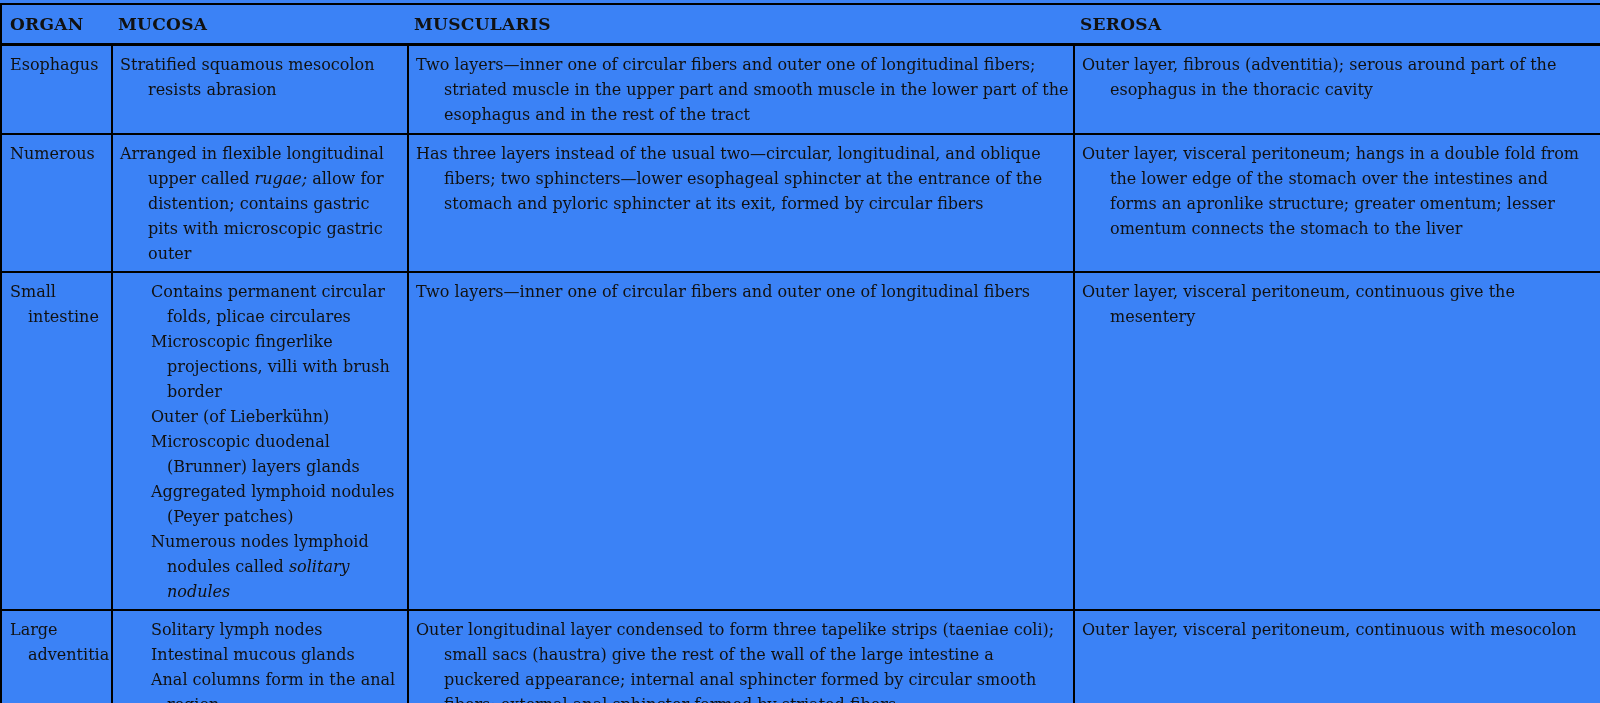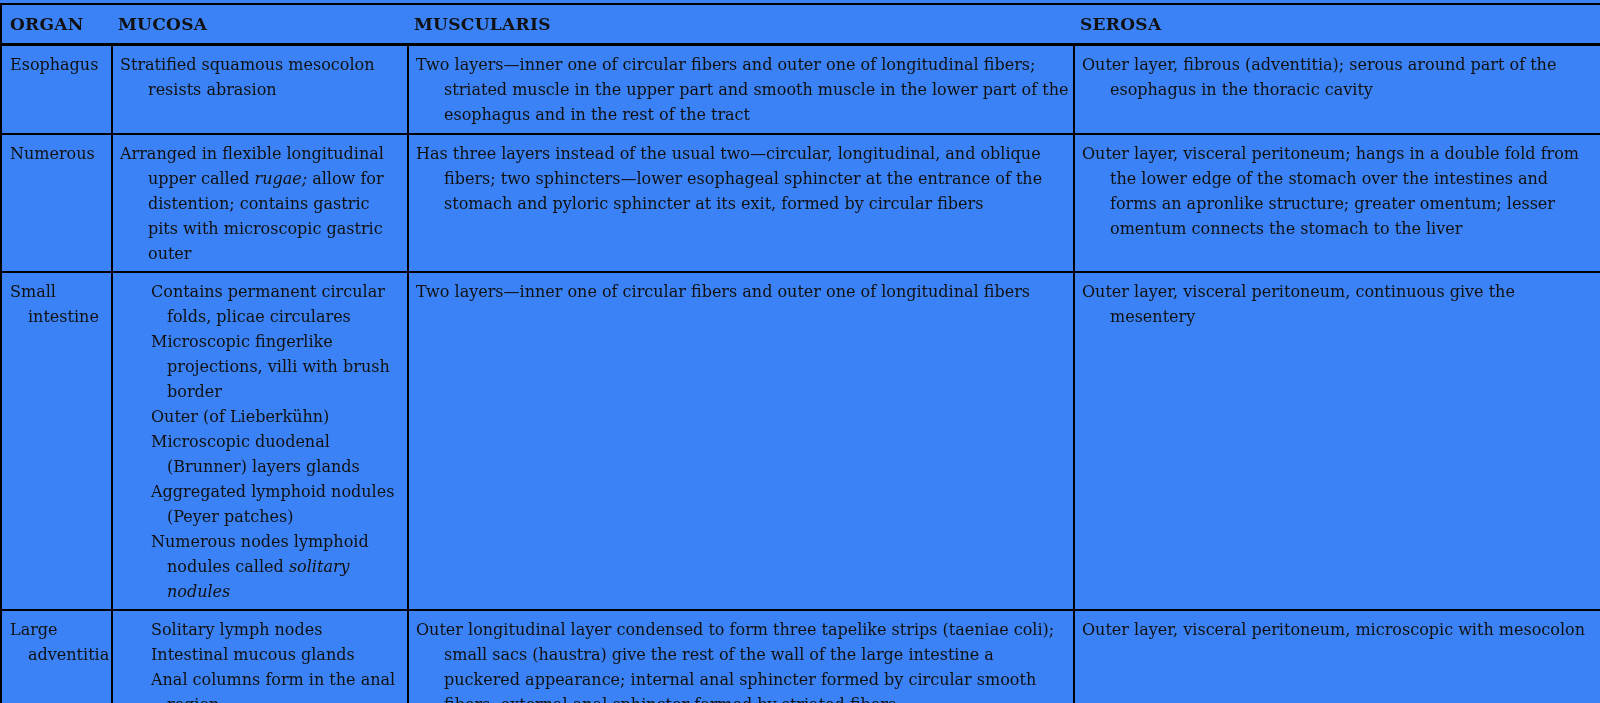--- a/index.html
+++ b/index.html
@@ -136,18 +136,18 @@
           </td>
           <td class="cell cell-mucosa list-cell">
             <p><span>Solitary lymph nodes</span></p>
             <p><span>Intestinal mucous glands</span></p>
             <p><span>Anal columns form in the anal region</span></p>
           </td>
           <td class="cell cell-muscularis">
             <p><span>Outer longitudinal layer condensed to form three tapelike strips (taeniae coli); small sacs (haustra) give the rest of the wall of the large intestine a puckered appearance; internal anal sphincter formed by circular smooth fibers; external anal sphincter formed by striated fibers</span></p>
           </td>
           <td class="cell cell-serosa">
-            <p><span>Outer layer, visceral peritoneum, microscopic with mesocolon</span></p>
+            <p><span>Outer layer, visceral peritoneum, continuous with mesocolon</span></p>
           </td>
         </tr>
       </tbody>
   </table>
 </div>
 
 </body></html>

